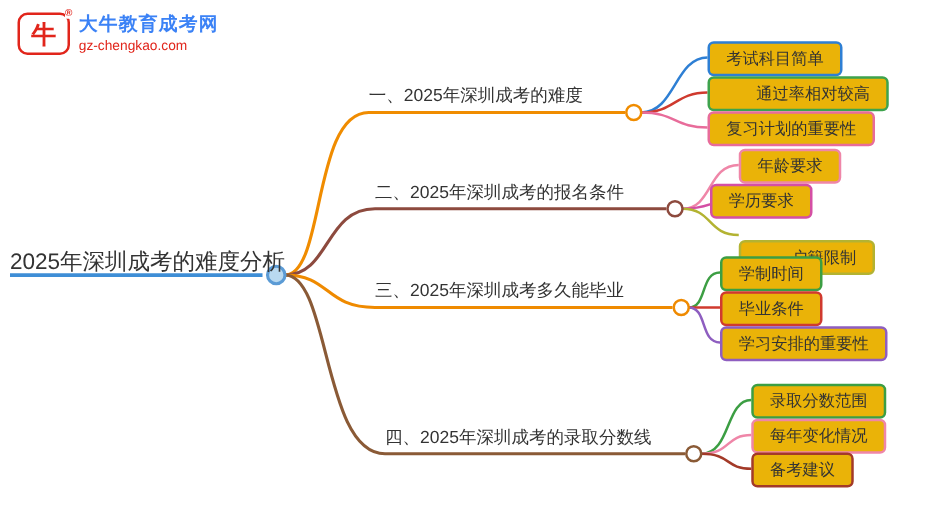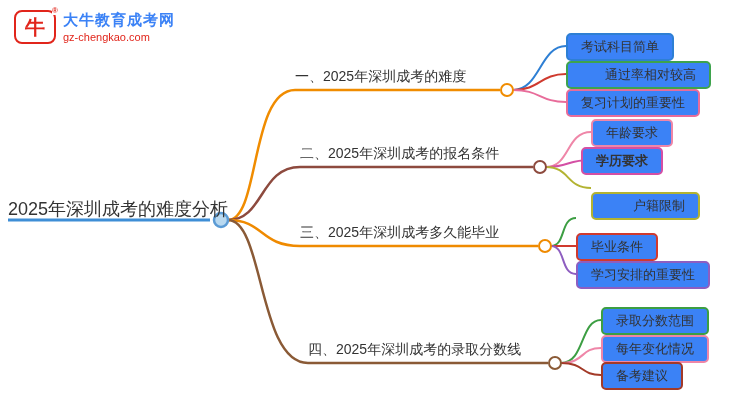--- a/index.html
+++ b/index.html
@@ -12,21 +12,21 @@
   .logo-icon{position:relative;width:42px;height:34px;border:2px solid #e1251b;border-radius:8px;
     display:flex;align-items:center;justify-content:center;color:#e1251b;font-weight:bold;font-size:20px;box-sizing:border-box;}
   .logo-reg{position:absolute;right:-4px;top:-6px;font-size:8px;color:#e1251b;background:#fff;}
   .logo-text{margin-left:7px;display:flex;flex-direction:column;}
   .logo-title{font-size:15px;font-weight:bold;color:#3b82f6;letter-spacing:1px;line-height:20px;}
   .logo-domain{font-size:11px;color:#e1251b;line-height:14px;}
 
   
   .root-label{position:absolute;left:8px;top:197px;font-size:18px;color:#333;white-space:nowrap;}
   .branch-label{position:absolute;font-size:14px;color:#333;white-space:nowrap;}
-  .leaf{position:absolute;background:#3b82f6;border:2px solid #999;border-radius:5px;
+  .leaf{position:absolute;background:#eab308;border:2px solid #999;border-radius:5px;
     padding:3px 13px;font-size:13px;line-height:18px;color:#333;white-space:nowrap;box-sizing:border-box;}
 </style>
 </head>
 <body>
 
 <div class="stage">
 
   <svg class="wires" viewBox="0 0 750 410">
 
     <path d="M 8 220 L 210 220" fill="none" stroke-width="3" stroke="#3e8ed6"></path>
@@ -75,23 +75,24 @@
   <div class="branch-label" style="left:295px;top:68px;">一、2025年深圳成考的难度</div>
   <div class="branch-label" style="left:300px;top:145px;">二、2025年深圳成考的报名条件</div>
   <div class="branch-label" style="left:300px;top:224px;">三、2025年深圳成考多久能毕业</div>
   <div class="branch-label" style="left:308px;top:341px;">四、2025年深圳成考的录取分数线</div>
 
   <div class="leaf" style="left: 566px; top: 33px; border-color: rgb(46, 127, 212);">考试科目简单</div>
   <div class="leaf" style="left: 566px; top: 61px; border-color: rgb(62, 163, 77); padding-left: 37px;">通过率相对较高</div>
   <div class="leaf" style="left: 566px; top: 89px; border-color: rgb(232, 108, 154);">复习计划的重要性</div>
 
   <div class="leaf" style="left: 591px; top: 119px; border-color: rgb(239, 134, 168);">年龄要求</div>
-  <div class="leaf" style="left: 581px; top: 147px; border-color: rgb(212, 79, 164); font-weight: bold;">学历要求</div>
+  <div class="leaf" style="left: 568px; top: 147px; border-color: rgb(212, 79, 164);">学历要求</div>
   <div class="leaf" style="left: 591px; top: 192px; border-color: rgb(179, 179, 50); padding-left: 40px;">户籍限制</div>
 
+  <div class="leaf" style="left: 576px; top: 205px; border-color: rgb(60, 158, 67);">学制时间</div>
   <div class="leaf" style="left: 576px; top: 233px; border-color: rgb(208, 58, 46);">毕业条件</div>
   <div class="leaf" style="left: 576px; top: 261px; border-color: rgb(142, 94, 192);">学习安排的重要性</div>
 
   <div class="leaf" style="left: 601px; top: 307px; border-color: rgb(60, 158, 67);">录取分数范围</div>
   <div class="leaf" style="left: 601px; top: 335px; border-color: rgb(239, 134, 168);">每年变化情况</div>
   <div class="leaf" style="left: 601px; top: 362px; border-color: rgb(163, 58, 40);">备考建议</div>
 
 </div>
 
 </body></html>

